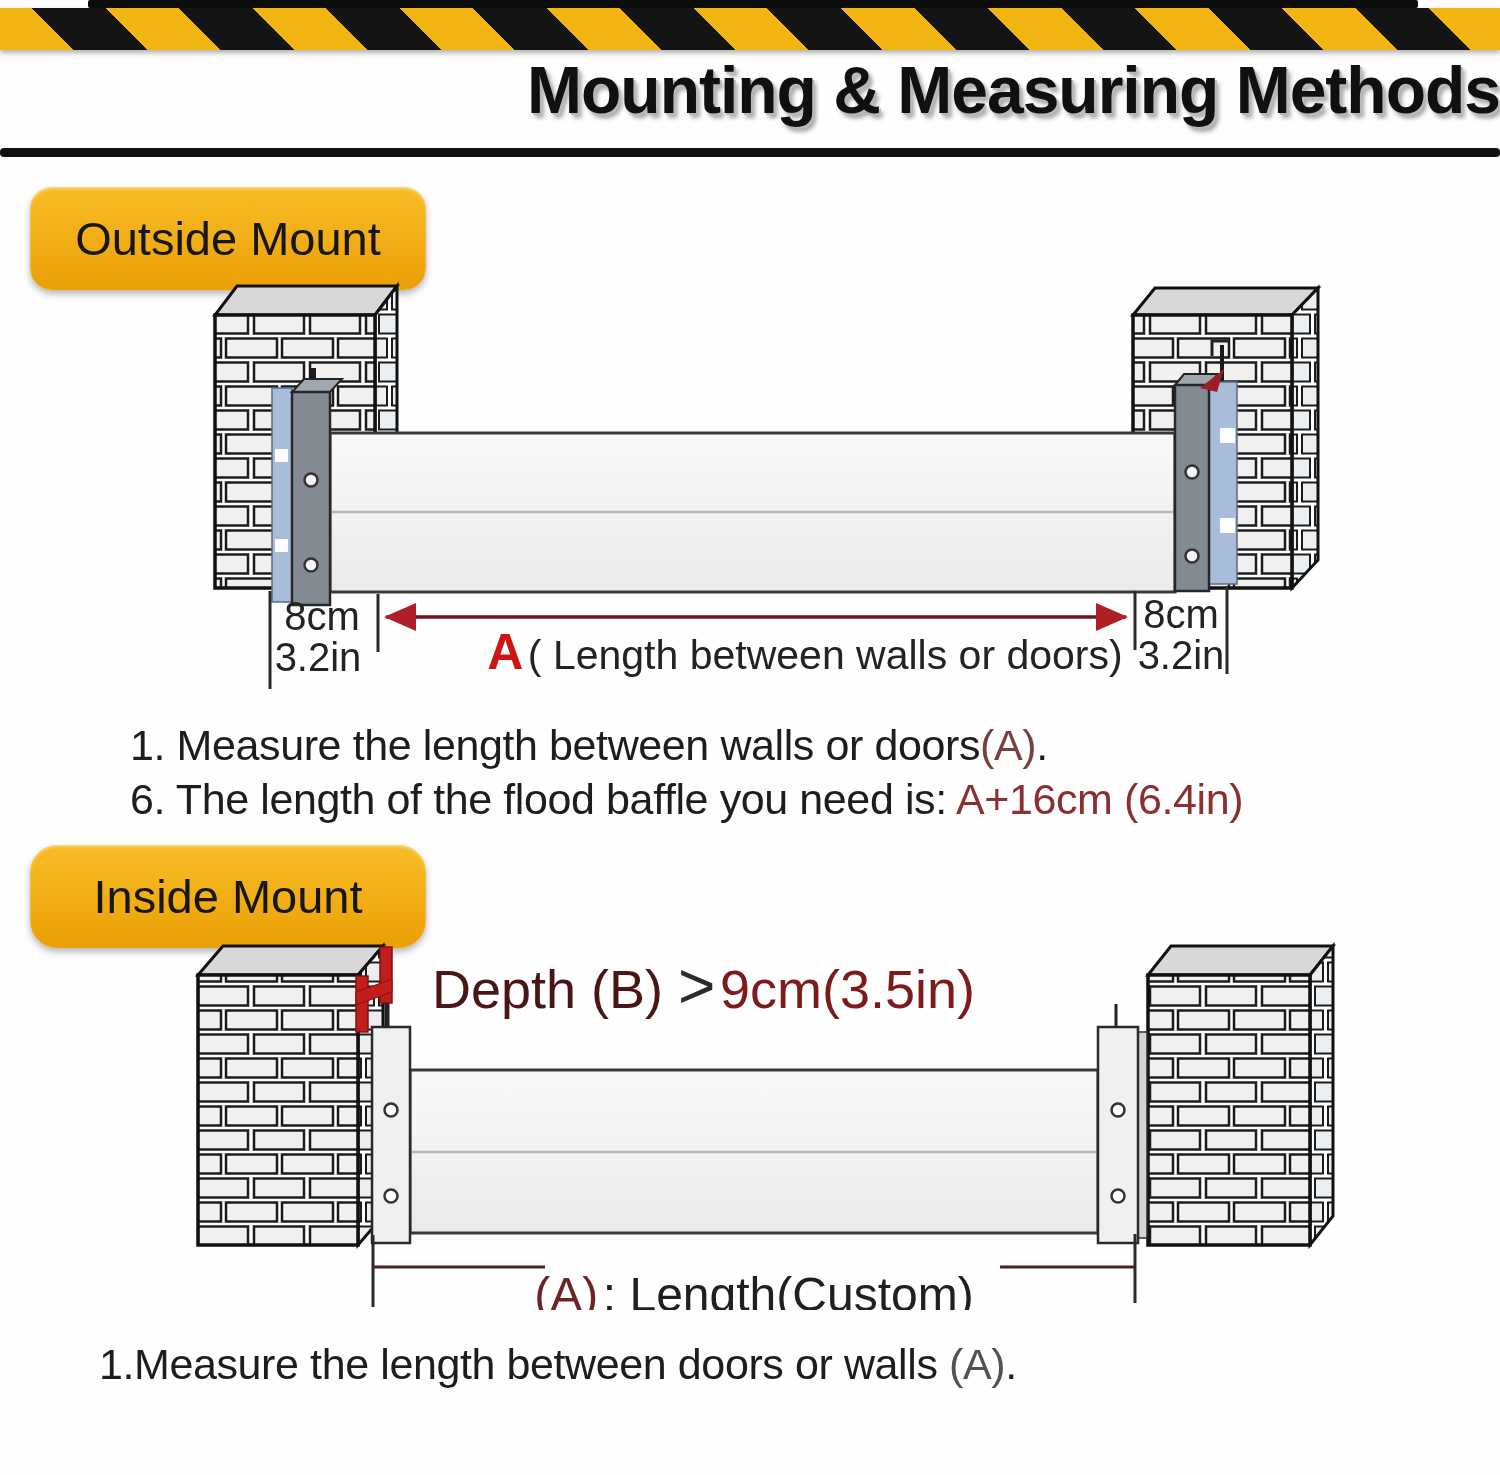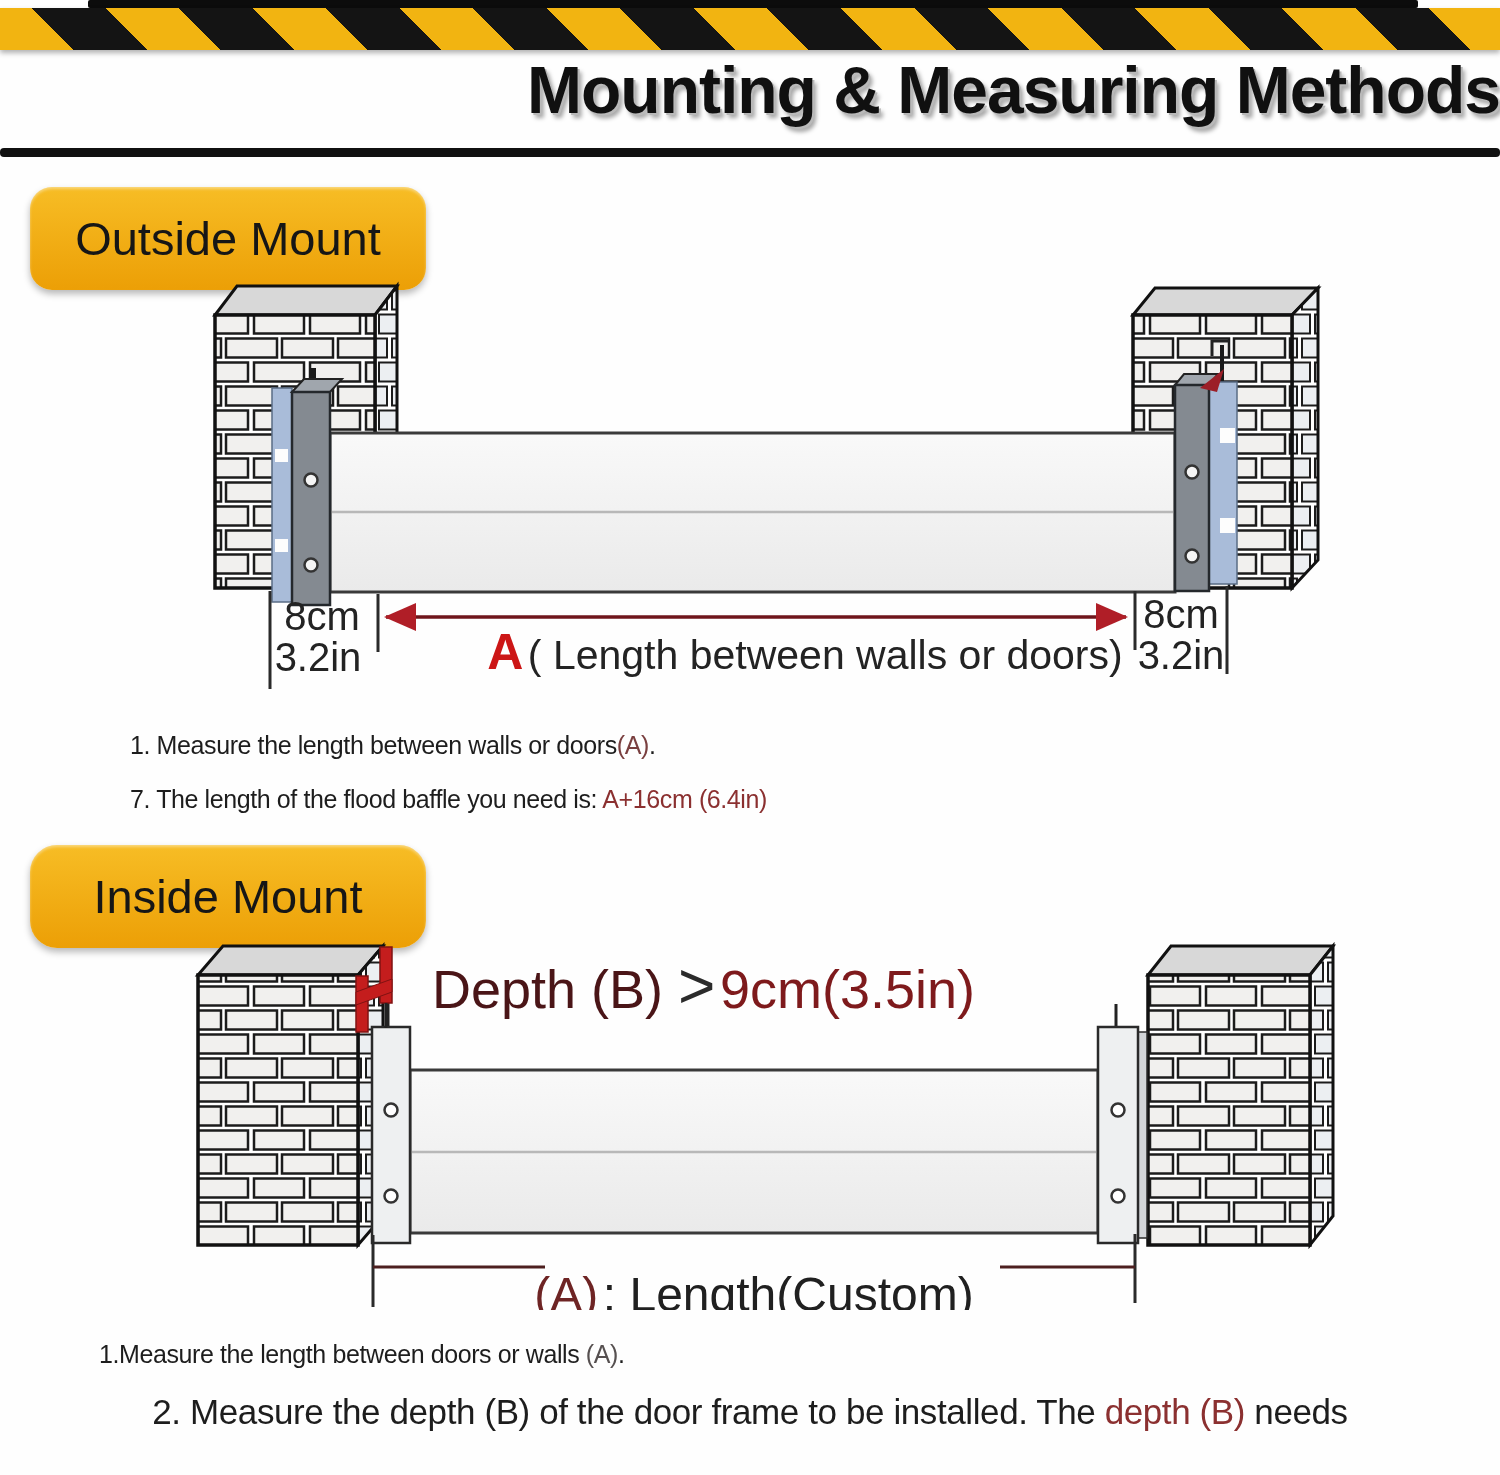--- a/index.html
+++ b/index.html
@@ -17,21 +17,21 @@
          background:linear-gradient(180deg,#f7bd25,#ec9f06);
          box-shadow:0 4px 7px rgba(0,0,0,.28), inset 0 2px 3px rgba(255,255,255,.4);
          display:flex;align-items:center;justify-content:center;
          font-size:47px;color:#161616;}
   .badge-outside{top:187px;}
   .badge-inside{top:845px;border-radius:27px;}
   .diag{position:absolute;}
   .diag1{left:200px;top:280px;width:1140px;height:420px;}
   .diag2{left:190px;top:938px;width:1160px;height:372px;}
   svg text{font-family:"Liberation Sans",sans-serif;}
-  .steps{position:absolute;color:#1d1d1d;font-size:25px;letter-spacing:-0.4px;white-space:nowrap;}
+  .steps{position:absolute;color:#1d1d1d;font-size:43px;letter-spacing:-0.4px;white-space:nowrap;}
   .steps-outside{left:130px;top:718px;line-height:54px;}
   .steps-inside-1{left:88px;top:1340px;margin-left:11px;}
   .steps-inside-23{left:0;top:1392px;width:1500px;text-align:center;font-size:35px;line-height:40px;}
   .red-strong{color:#8b3030;margin-top:33px;}
   .red-soft{color:#7a4040;}
   .gray-marker{color:#565050;}
 </style>
 </head>
 <body>
 
@@ -128,21 +128,21 @@
         <tspan font-size="41" fill="#232323">( Length between walls or doors)</tspan>
       </text>
     </g>
   </svg>
 
   <div class="steps steps-outside">
     <div>
       <span>1. Measure the length between walls or doors</span><span class="red-soft">(A)</span><span>.</span>
     </div>
     <div>
-      <span>7. The length of the flood baffle you need is: </span><span class="red-strong">A+16cm (6.4in)</span>
+      <span>6. The length of the flood baffle you need is: </span><span class="red-strong">A+16cm (6.4in)</span>
     </div>
   </div>
 
   <div class="badge badge-inside">
     <span>Inside Mount</span>
   </div>
 
   <svg class="diag diag2" viewBox="190 938 1160 372" xmlns="http://www.w3.org/2000/svg">
     <defs>
       <pattern id="brick2" width="56" height="48" patternUnits="userSpaceOnUse">
@@ -218,18 +218,15 @@
         <tspan font-size="48" fill="#202020">: Length(Custom)</tspan>
       </text>
     </g>
   </svg>
 
   <div class="steps steps-inside-1">
     <span>1.Measure the length between doors or walls </span><span class="gray-marker">(A)</span><span>.</span>
   </div>
 
   <div class="steps steps-inside-23">
-    <div>
-      <span>2. Measure the depth (B) of the door frame to be installed. The </span><span class="red-strong">depth (B)</span><span> needs</span>
-    </div>
   </div>
 
 </div>
 
 </body></html>

